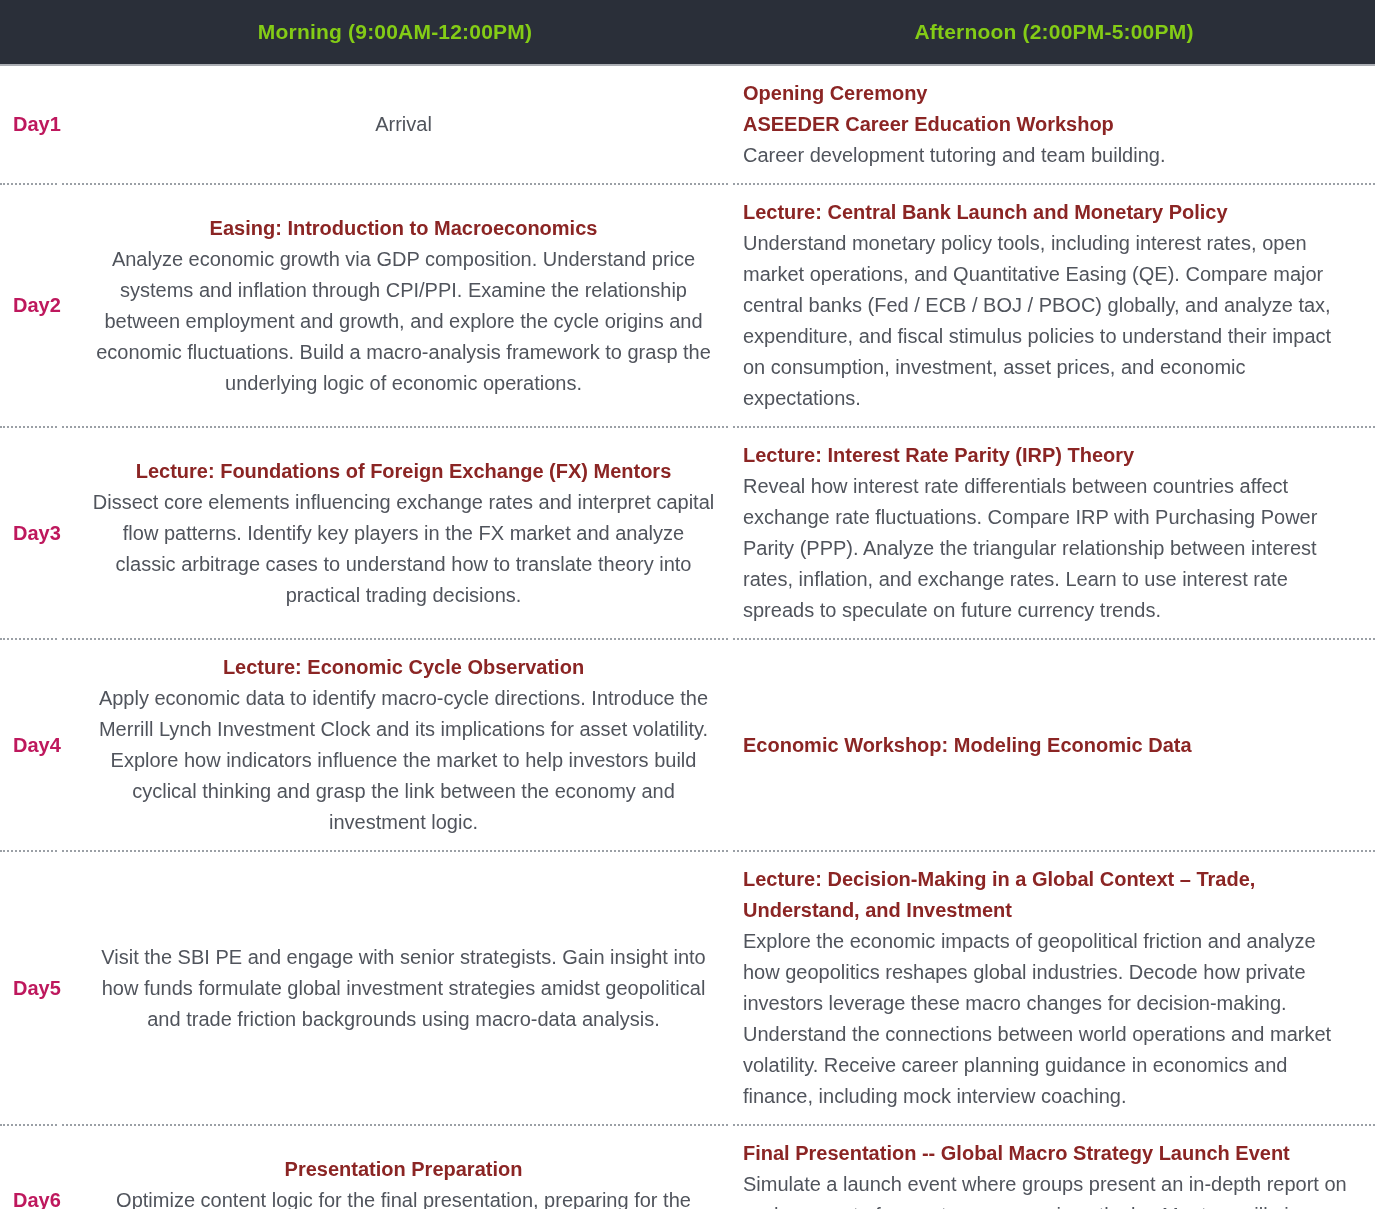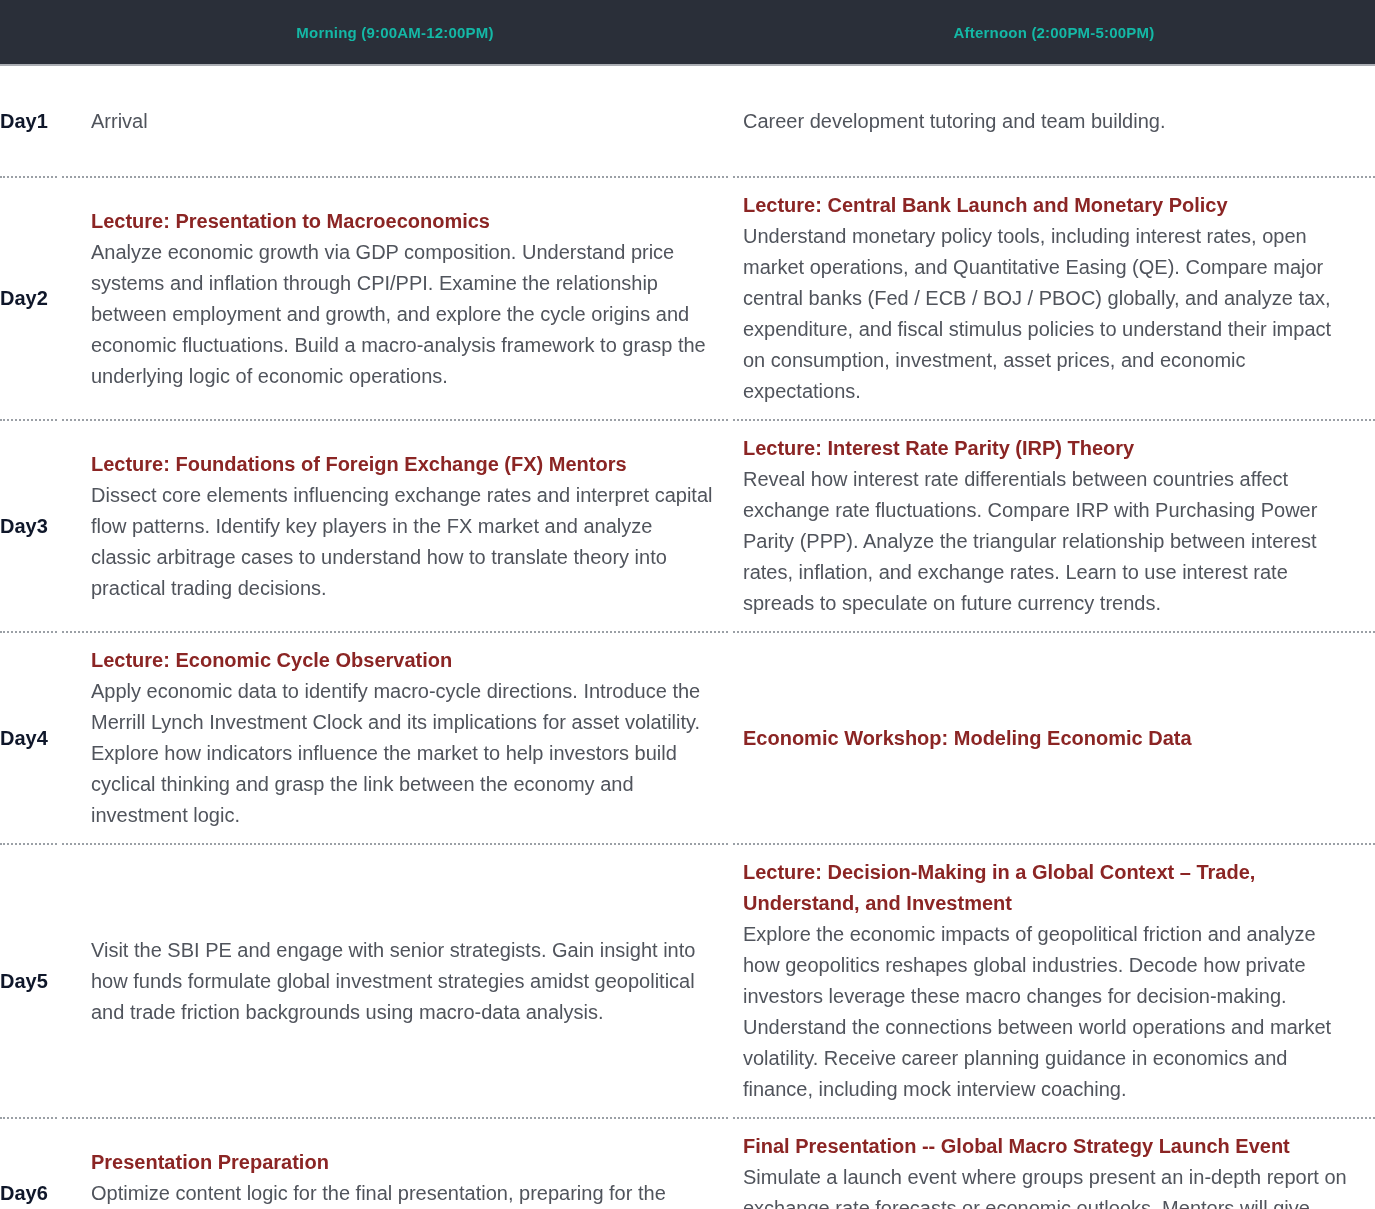--- a/index.html
+++ b/index.html
@@ -20,40 +20,41 @@
   
   .thead{
     background:#2A2F39;
     height:64px;
     border-bottom:2px solid #ABAEB4;
   }
   .hcell{
     display:flex;
     align-items:center;
     justify-content:center;
-    color:#14b8a6;
+    color:#84cc16;
     font-weight:bold;
-    font-size:15px;
+    font-size:21px;
     letter-spacing:0.2px;
   }
   
   .row{background:#ffffff;}
   .cell{
     display:flex;
     flex-direction:column;
     justify-content:center;
     box-sizing:border-box;
     border-bottom:2px dotted #9BA0A6;
   }
   .cell-day{
-    color:#0f172a;
+    padding-left:13px;
+    color:#be185d;
     font-weight:bold;
     font-size:20px;
   }
-  .cell-m{padding:12px 12px 12px 29px;}
+  .cell-m{padding:12px 12px 12px 29px;text-align:center;}
   .cell-a{padding:12px 28px 12px 10px;}
   .cell-title{
     color:#8B2524;
     font-weight:bold;
     font-size:20px;
     line-height:31px;
     white-space:pre-line;
   }
   .cell-desc{
     color:#50545C;
@@ -80,28 +81,30 @@
     <div class="hcell">Afternoon (2:00PM-5:00PM)</div>
   </div>
 
   <div class="row grid r1">
     <div class="cell cell-day">Day1</div>
     <div class="cell cell-m">
 
       <div class="cell-desc">Arrival</div>
     </div>
     <div class="cell cell-a">
+      <div class="cell-title">Opening Ceremony
+ASEEDER Career Education Workshop</div>
       <div class="cell-desc">Career development tutoring and team building.</div>
     </div>
   </div>
 
   <div class="row grid r2">
     <div class="cell cell-day">Day2</div>
     <div class="cell cell-m">
-      <div class="cell-title">Lecture: Presentation to Macroeconomics</div>
+      <div class="cell-title">Easing: Introduction to Macroeconomics</div>
       <div class="cell-desc">Analyze economic growth via GDP composition. Understand price systems and inflation through CPI/PPI. Examine the relationship between employment and growth, and explore the cycle origins and economic fluctuations. Build a macro-analysis framework to grasp the underlying logic of economic operations.</div>
     </div>
     <div class="cell cell-a">
       <div class="cell-title">Lecture: Central Bank Launch and Monetary Policy</div>
       <div class="cell-desc">Understand monetary policy tools, including interest rates, open market operations, and Quantitative Easing (QE). Compare major central banks (Fed / ECB / BOJ / PBOC) globally, and analyze tax, expenditure, and fiscal stimulus policies to understand their impact on consumption, investment, asset prices, and economic expectations.</div>
     </div>
   </div>
 
   <div class="row grid r3">
     <div class="cell cell-day">Day3</div>

